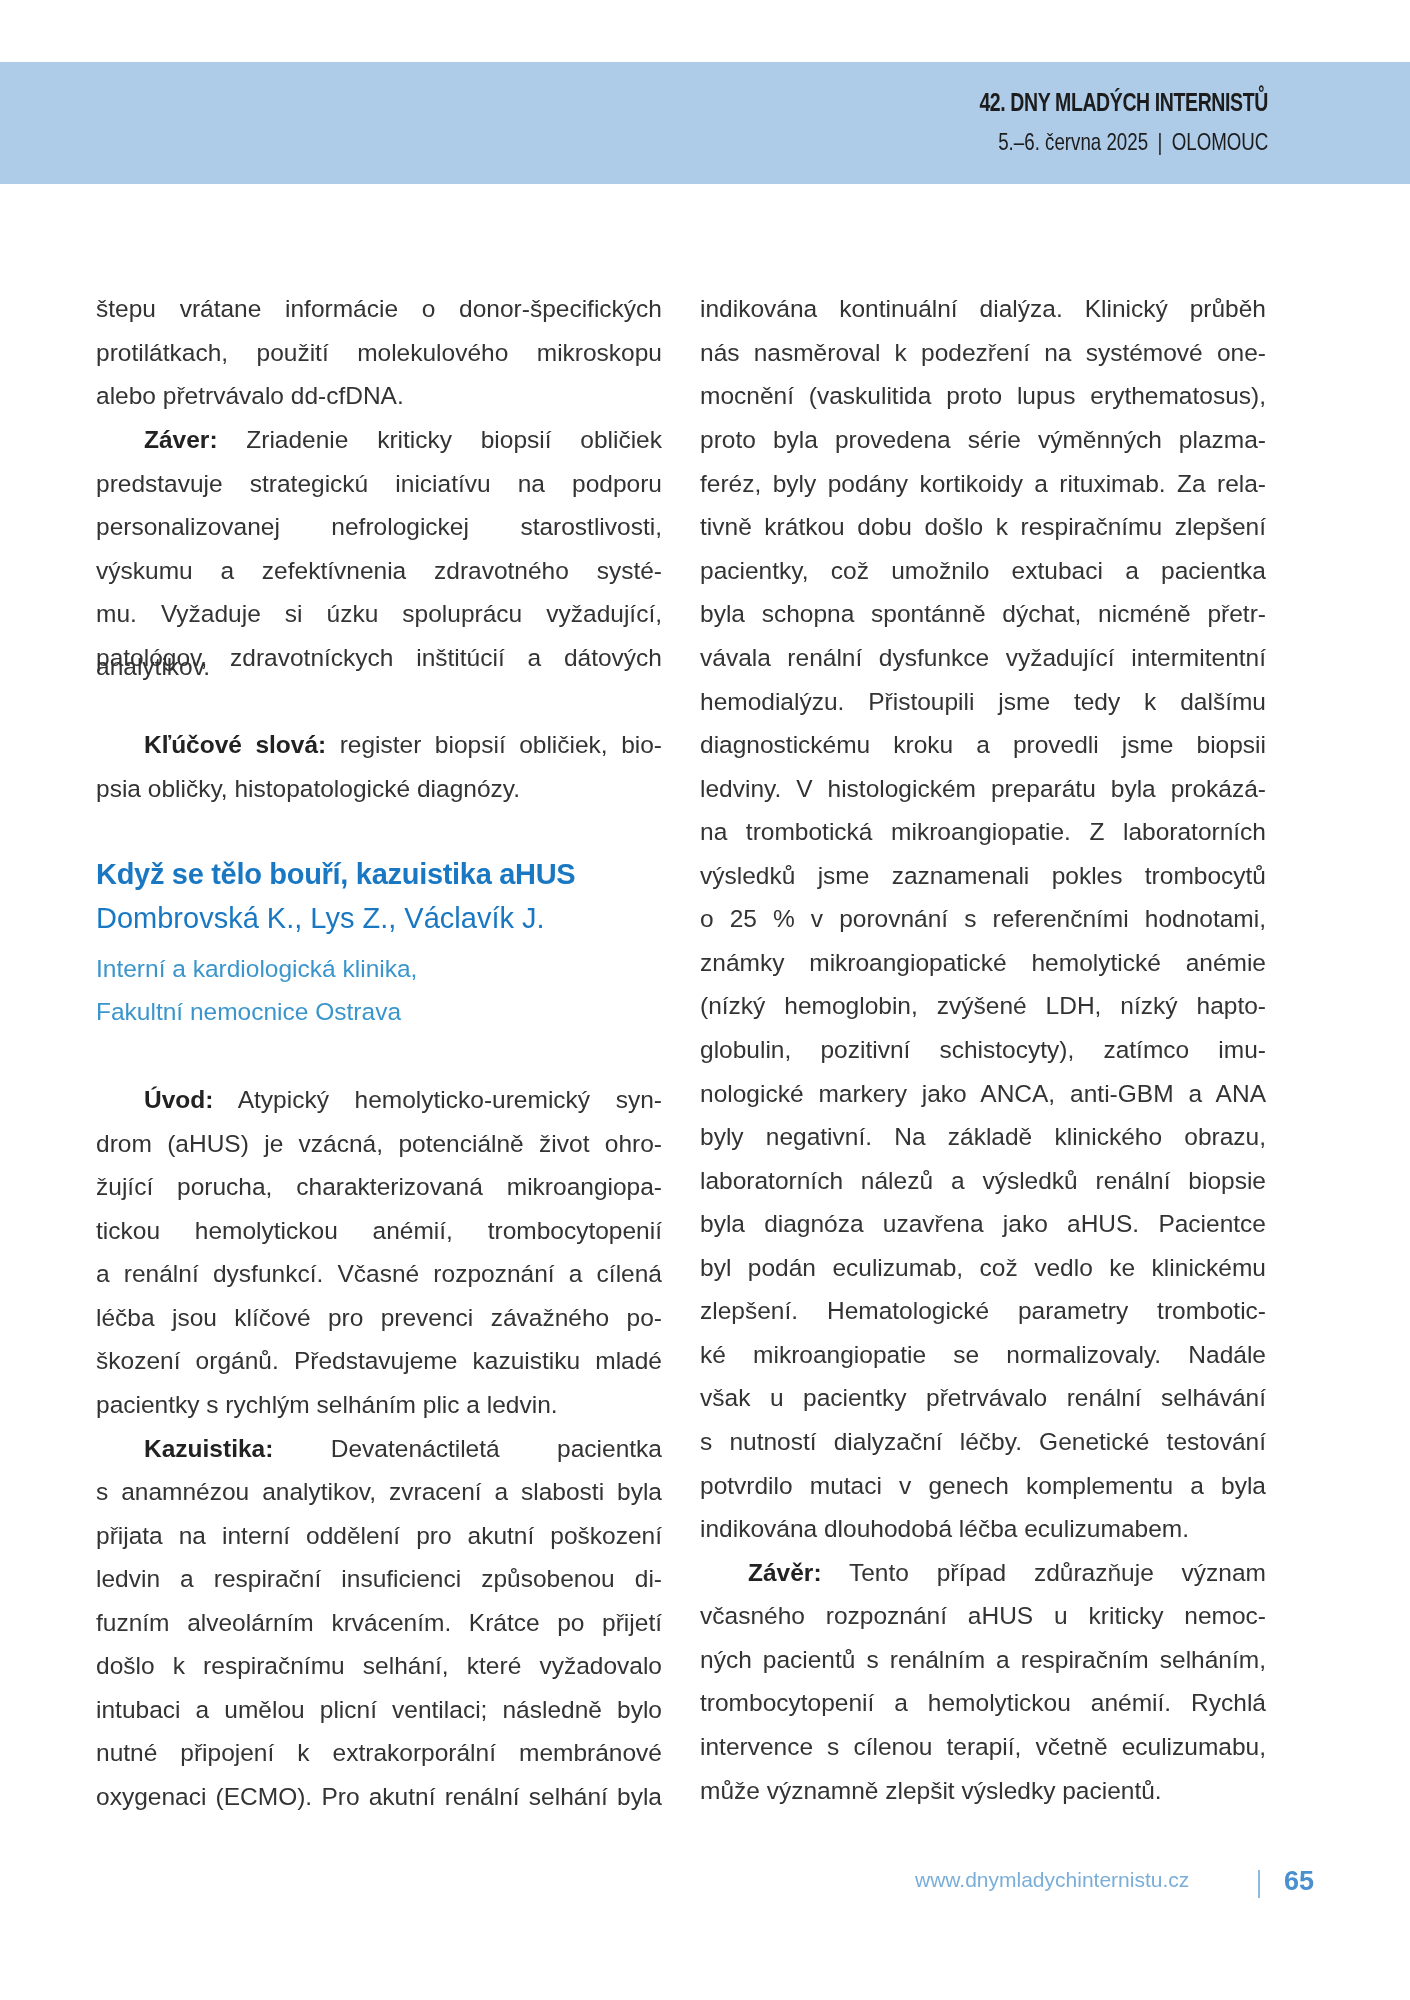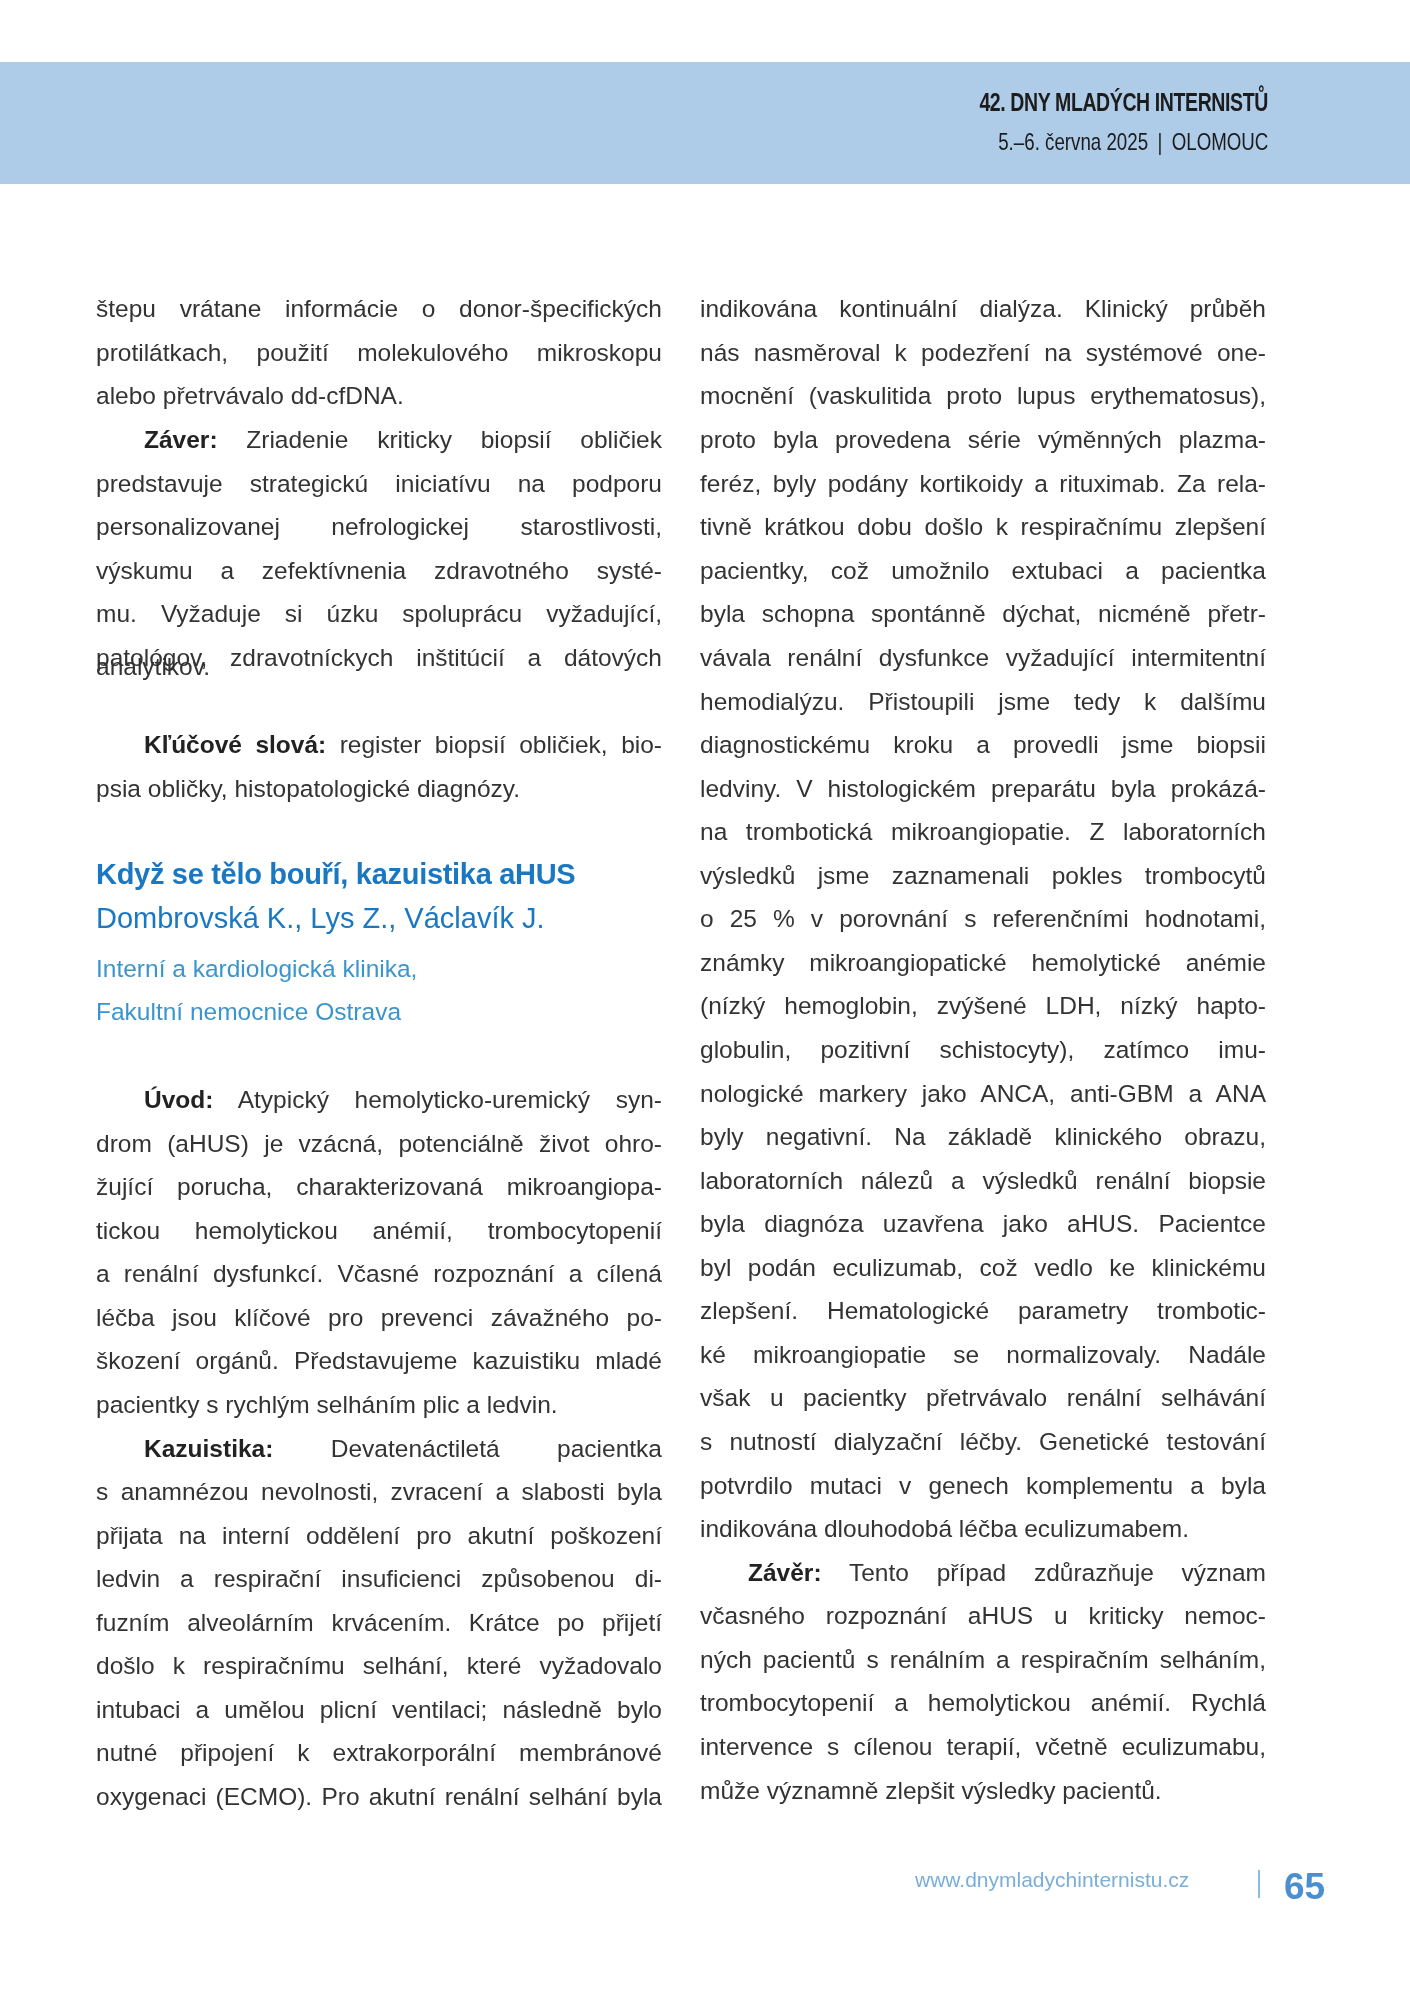--- a/index.html
+++ b/index.html
@@ -18,21 +18,21 @@
   .ln { position:absolute; left:0; width:566px; height:44px; font-size:24.5px; line-height:44px;
         white-space:nowrap; color:#333333; font-weight:300; }
   .ln.j { text-align:justify; text-align-last:justify; }
   .ln .ind { display:inline-block; width:48px; }
   .ln b { font-weight:bold; color:#222222; }
   .art-title { position:absolute; left:96px; top:858px; font-size:29px; font-weight:bold; color:#1a78c2; white-space:nowrap; letter-spacing:-0.3px; }
   .art-authors { position:absolute; left:96px; top:902px; font-size:29px; color:#1a78c2; white-space:nowrap; }
   .art-aff { position:absolute; left:96px; width:566px; font-size:24.5px; line-height:44px; color:#3a95cc; white-space:nowrap; }
   .footer-url { position:absolute; left:915px; top:1868px; font-size:21px; color:#7aaed8; white-space:nowrap; }
   .footer-sep { position:absolute; left:1258px; top:1870px; width:2px; height:28px; background:#8dbbe0; }
-  .footer-page { position:absolute; left:1284px; top:1866px; font-size:37px; font-weight:bold; color:#4a8fcf; }
+  .footer-page { position:absolute; left:1284px; top:1866px; font-size:27px; font-weight:bold; color:#4a8fcf; }
 </style>
 </head>
 <body>
 
 <div class="header-band"></div>
 <div class="header-title">42. DNY MLADÝCH INTERNISTŮ</div>
 <div class="header-sub">
   <span>5.–6. června 2025</span><span class="sep">|</span><span>OLOMOUC</span>
 </div>
 
@@ -62,21 +62,21 @@
   <div class="ln j" style="top:1078px"><span class="ind"></span><b>Úvod:</b> <span>Atypický hemolyticko-uremický syn-</span></div>
   <div class="ln j" style="top:1122px">drom (aHUS) je vzácná, potenciálně život ohro-</div>
   <div class="ln j" style="top:1165px">žující porucha, charakterizovaná mikroangiopa-</div>
   <div class="ln j" style="top:1209px">tickou hemolytickou anémií, trombocytopenií</div>
   <div class="ln j" style="top:1252px">a renální dysfunkcí. Včasné rozpoznání a cílená</div>
   <div class="ln j" style="top:1296px">léčba jsou klíčové pro prevenci závažného po-</div>
   <div class="ln j" style="top:1339px">škození orgánů. Představujeme kazuistiku mladé</div>
   <div class="ln" style="top:1383px">pacientky s rychlým selháním plic a ledvin.</div>
 
   <div class="ln j" style="top:1427px"><span class="ind"></span><b>Kazuistika:</b> <span>Devatenáctiletá pacientka</span></div>
-  <div class="ln j" style="top:1470px">s anamnézou nevolnosti, zvracení a slabosti byla</div>
+  <div class="ln j" style="top:1470px">s anamnézou analytikov, zvracení a slabosti byla</div>
   <div class="ln j" style="top:1514px">přijata na interní oddělení pro akutní poškození</div>
   <div class="ln j" style="top:1557px">ledvin a respirační insuficienci způsobenou di-</div>
   <div class="ln j" style="top:1601px">fuzním alveolárním krvácením. Krátce po přijetí</div>
   <div class="ln j" style="top:1644px">došlo k respiračnímu selhání, které vyžadovalo</div>
   <div class="ln j" style="top:1688px">intubaci a umělou plicní ventilaci; následně bylo</div>
   <div class="ln j" style="top:1731px">nutné připojení k extrakorporální membránové</div>
   <div class="ln j" style="top:1775px">oxygenaci (ECMO). Pro akutní renální selhání byla</div>
 </div>
 
 <div class="col col-right">

